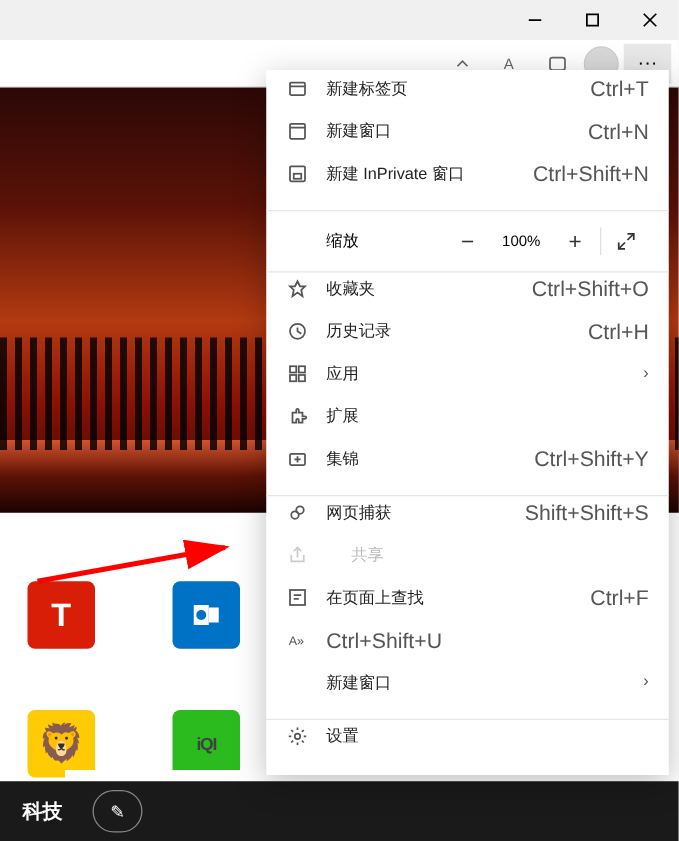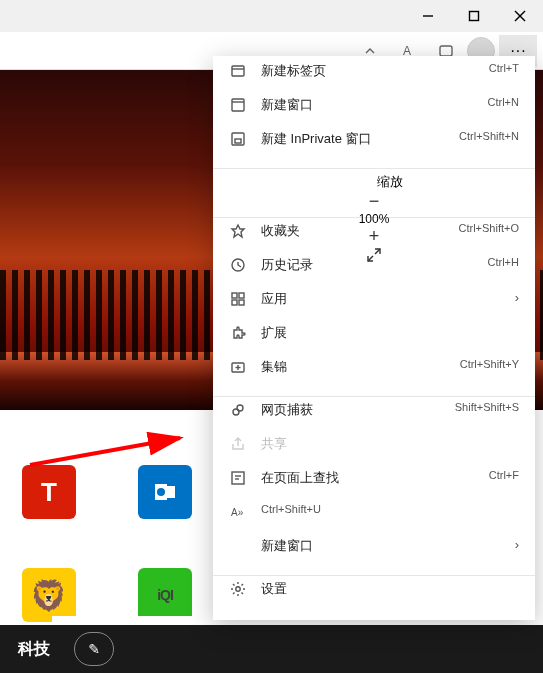--- a/index.html
+++ b/index.html
@@ -44,27 +44,27 @@
 .bottom-bar .edit { width:40px; height:34px; border:1px solid #888; border-radius:18px; display:flex; align-items:center; justify-content:center; font-size:14px;}
 
 
 .arrow { position:absolute; top: 430px; left: 25px; z-index: 5; pointer-events: none; }
 
 
 .menu { position: absolute; top: 56px; right: 8px; width: 322px; background: #fff; box-shadow: 0 6px 24px rgba(0,0,0,0.25); z-index: 10; padding: 6px 0; }
 .menu-item { display: flex; height: 34px; padding: 0 16px; font-size: 13px; color: #222; cursor: pointer; }
 .menu-item .ico { width: 18px; height: 18px; margin-right: 14px; display:flex; align-items:center; justify-content:center; color:#555; flex: 0 0 18px; }
 .menu-item .label { flex: 1; }
-.menu-item .shortcut { color: #555; font-size: 11px; }
+.menu-item .shortcut { color: #555; font-size: 17px; }
 .menu-item .chev { color: #555; }
-.menu-item.disabled { color: #bbb; }
+.menu-item.disabled { color: #bbb; gap: 20px; }
 .menu-item.disabled .ico { color: #ccc; }
 .menu-sep { height: 1px; background: #e6e6e6; margin: 4px 0; }
 
-.zoom-row { display:flex; align-items:center; height:40px; padding:0 16px;flex-direction:column; }
+.zoom-row { display:flex; align-items:center; height:40px; padding:0 16px; }
 .zoom-row .zlabel { flex:1; padding-left:32px; font-size:13px; }
 .zoom-row .zbtn { width:36px; height:32px; display:flex; align-items:center; justify-content:center; cursor:pointer; font-size:18px; color:#333; }
 .zoom-row .zval { width:50px; text-align:center; font-size:12px; }
 .zoom-row .sep-v { width:1px; height:22px; background:#e0e0e0; margin:0 2px; }
 
 svg { stroke: currentColor; fill: none; stroke-width: 1.4; }
 </style>
 </head>
 <body>
 

